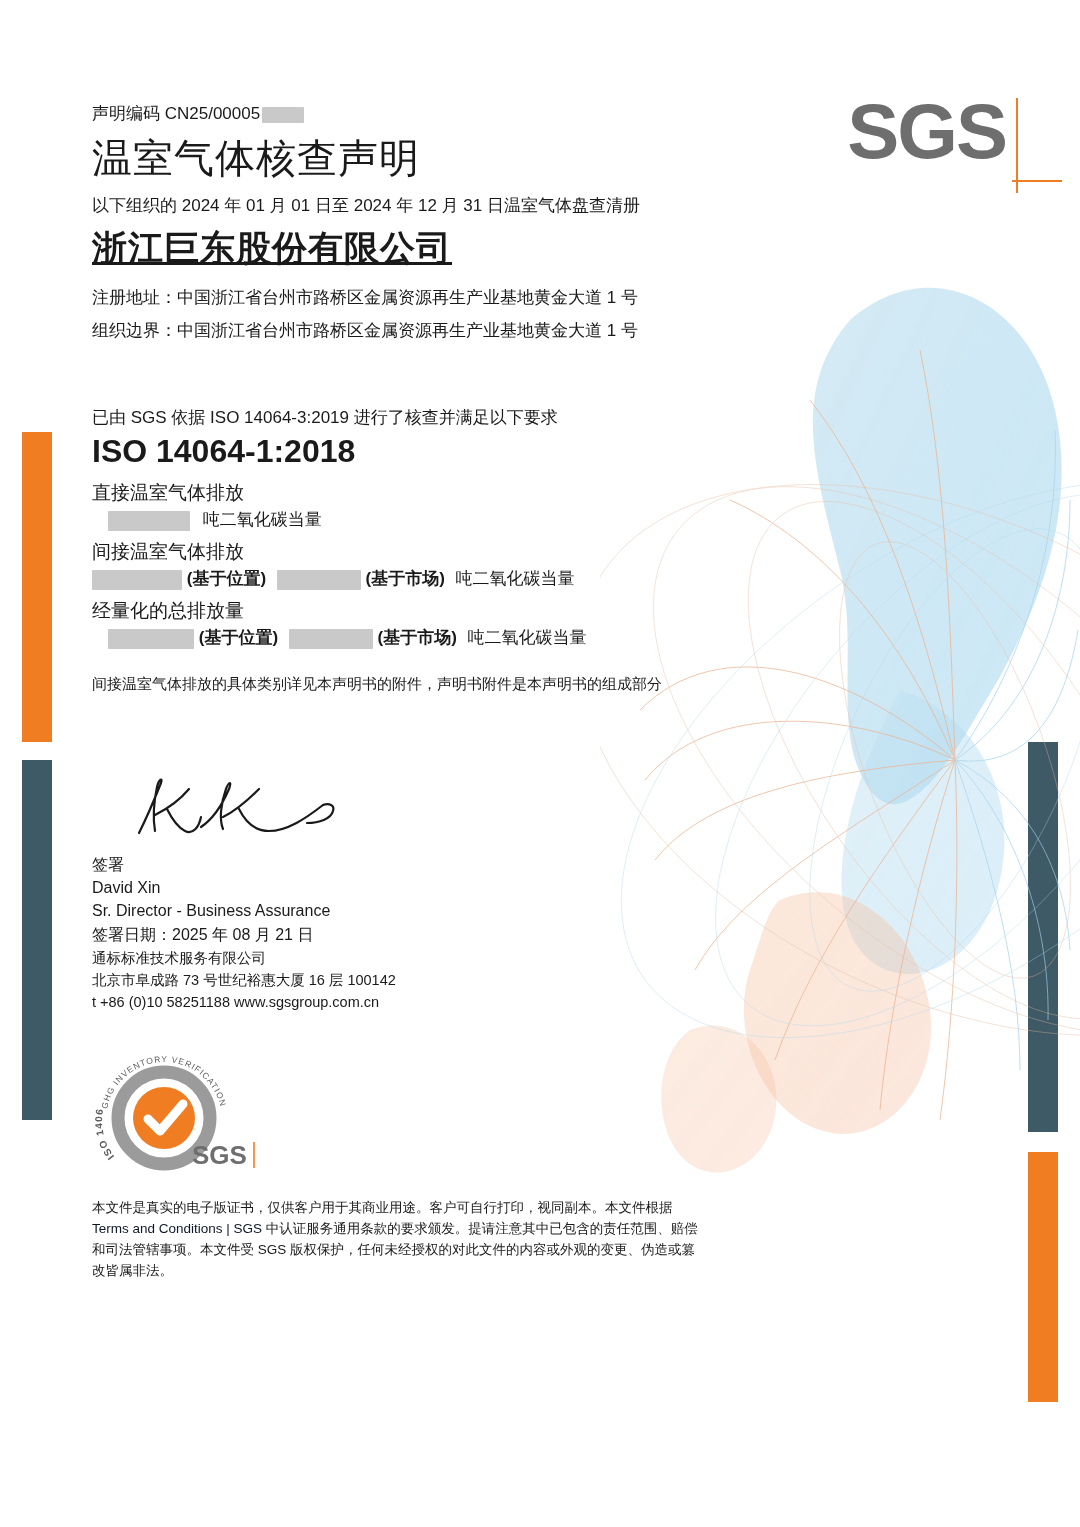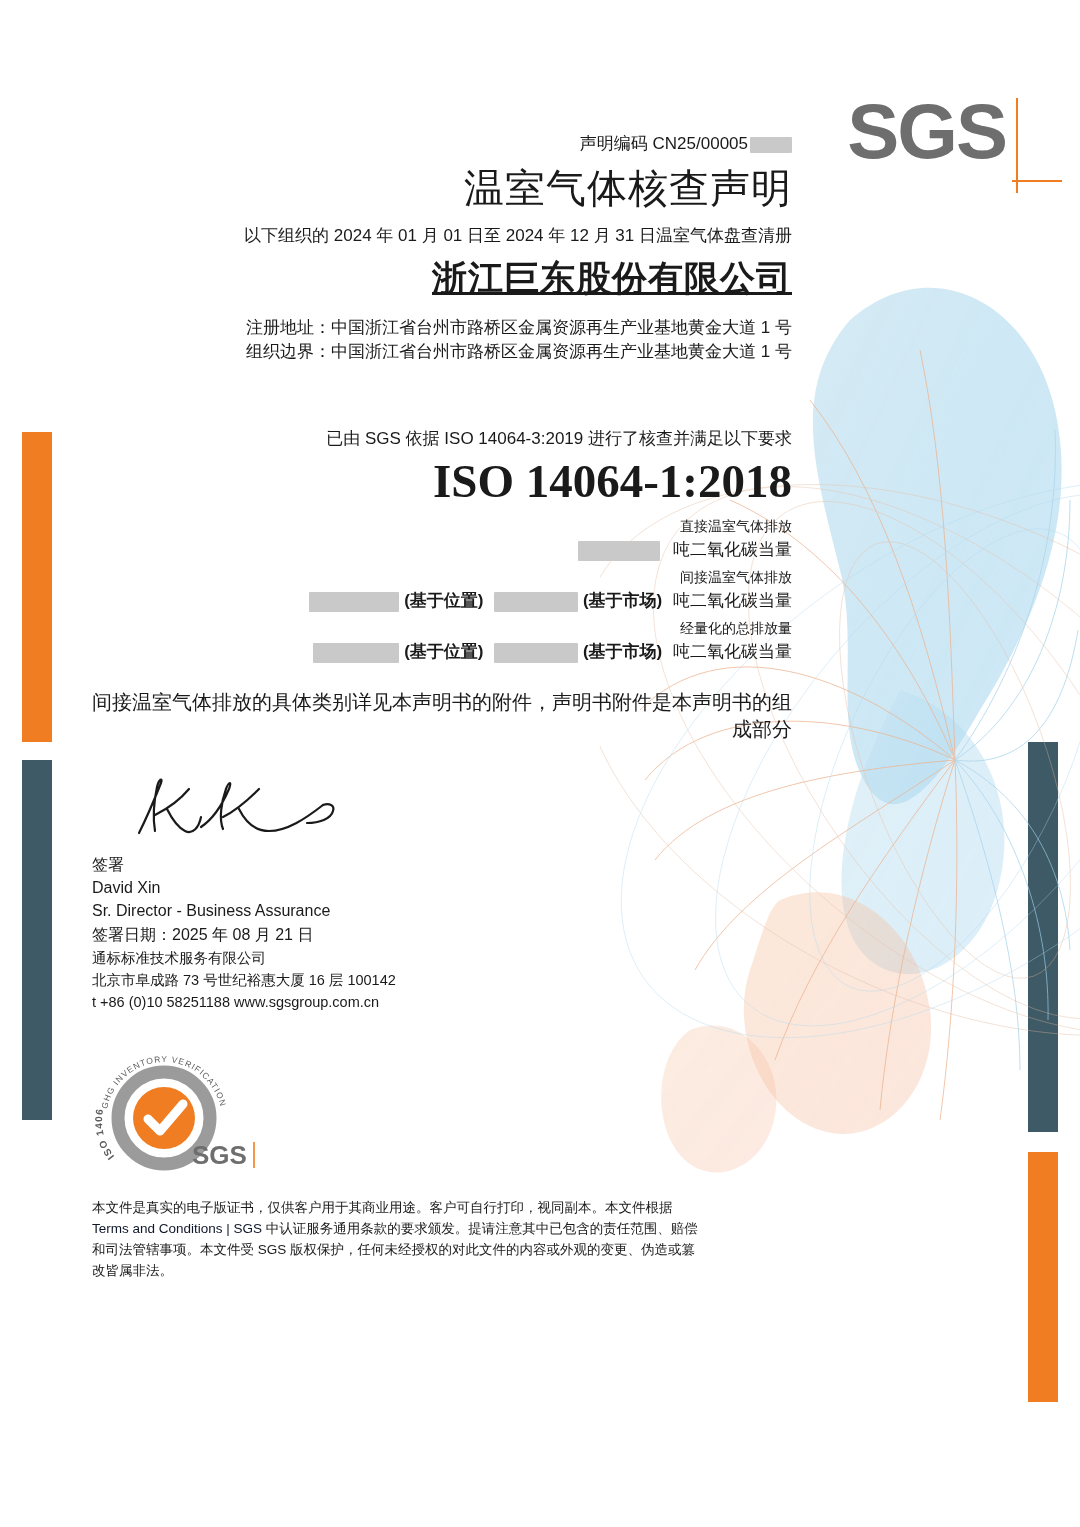--- a/index.html
+++ b/index.html
@@ -29,38 +29,38 @@
   .sgs-logo{
     position:absolute;right:74px;top:92px;
     font-size:78px;font-weight:bold;letter-spacing:-2px;
     color:#6e6e6e;font-family:"Liberation Sans",sans-serif;
     line-height:1;
   }
   .logo-cross{position:absolute;right:62px;top:98px;width:2px;height:95px;background:#f07d21;}
   .logo-cross-h{position:absolute;right:18px;top:180px;width:50px;height:2px;background:#f07d21;}
 
   
-  .content{position:absolute;left:92px;top:132px;width:700px;text-align:right;}
+  .content{position:absolute;left:92px;top:102px;width:700px;}
 
   .doc-code{font-size:17px;color:#1a1a1a;margin:0 0 6px 0;}
   .redact{display:inline-block;background:#c9c9c9;vertical-align:middle;border-radius:1px;}
 
   .title-main{font-size:40px;font-weight:normal;margin:2px 0 6px 0;letter-spacing:1px;}
   .subtitle{font-size:17px;margin:8px 0 8px 0;}
   .org-name{font-size:35px;font-weight:bold;margin:6px 0 14px 0;letter-spacing:1px;text-decoration:underline;}
-  .addr-line{font-size:17px;margin:1px 0;}
+  .addr-line{font-size:17px;margin:10px 0;}
 
   .verify-line{font-size:17px;margin:64px 0 4px 0;}
-  .standard{font-size:47px;font-weight:bold;margin:0 0 10px 0;letter-spacing:0px;font-family:Liberation Serif, serif;}
-
-  .emis-label{font-size:14px;margin:8px 0 2px 0;}
+  .standard{font-size:32px;font-weight:bold;margin:0 0 10px 0;letter-spacing:0px;}
+
+  .emis-label{font-size:19px;margin:8px 0 2px 0;}
   .emis-value{font-size:17px;margin:2px 0 2px 16px;font-weight:bold;}
   .emis-value .unit{font-weight:normal;margin-top:20px;}
   .emis-value.indent2{margin-left:0;}
-  .note{font-size:20px;margin:26px 0 0 0;}
+  .note{font-size:15px;margin:26px 0 0 0;}
 
   
   .sig-block{position:absolute;left:92px;top:775px;width:520px;}
   .sig-img{height:70px;margin-left:35px;}
   .sig-meta{font-size:16px;line-height:1.45;margin-top:4px;}
   .sig-meta .l{display:block;}
 
   .company-block{position:absolute;left:92px;top:948px;font-size:14.5px;line-height:1.5;}
 
   

